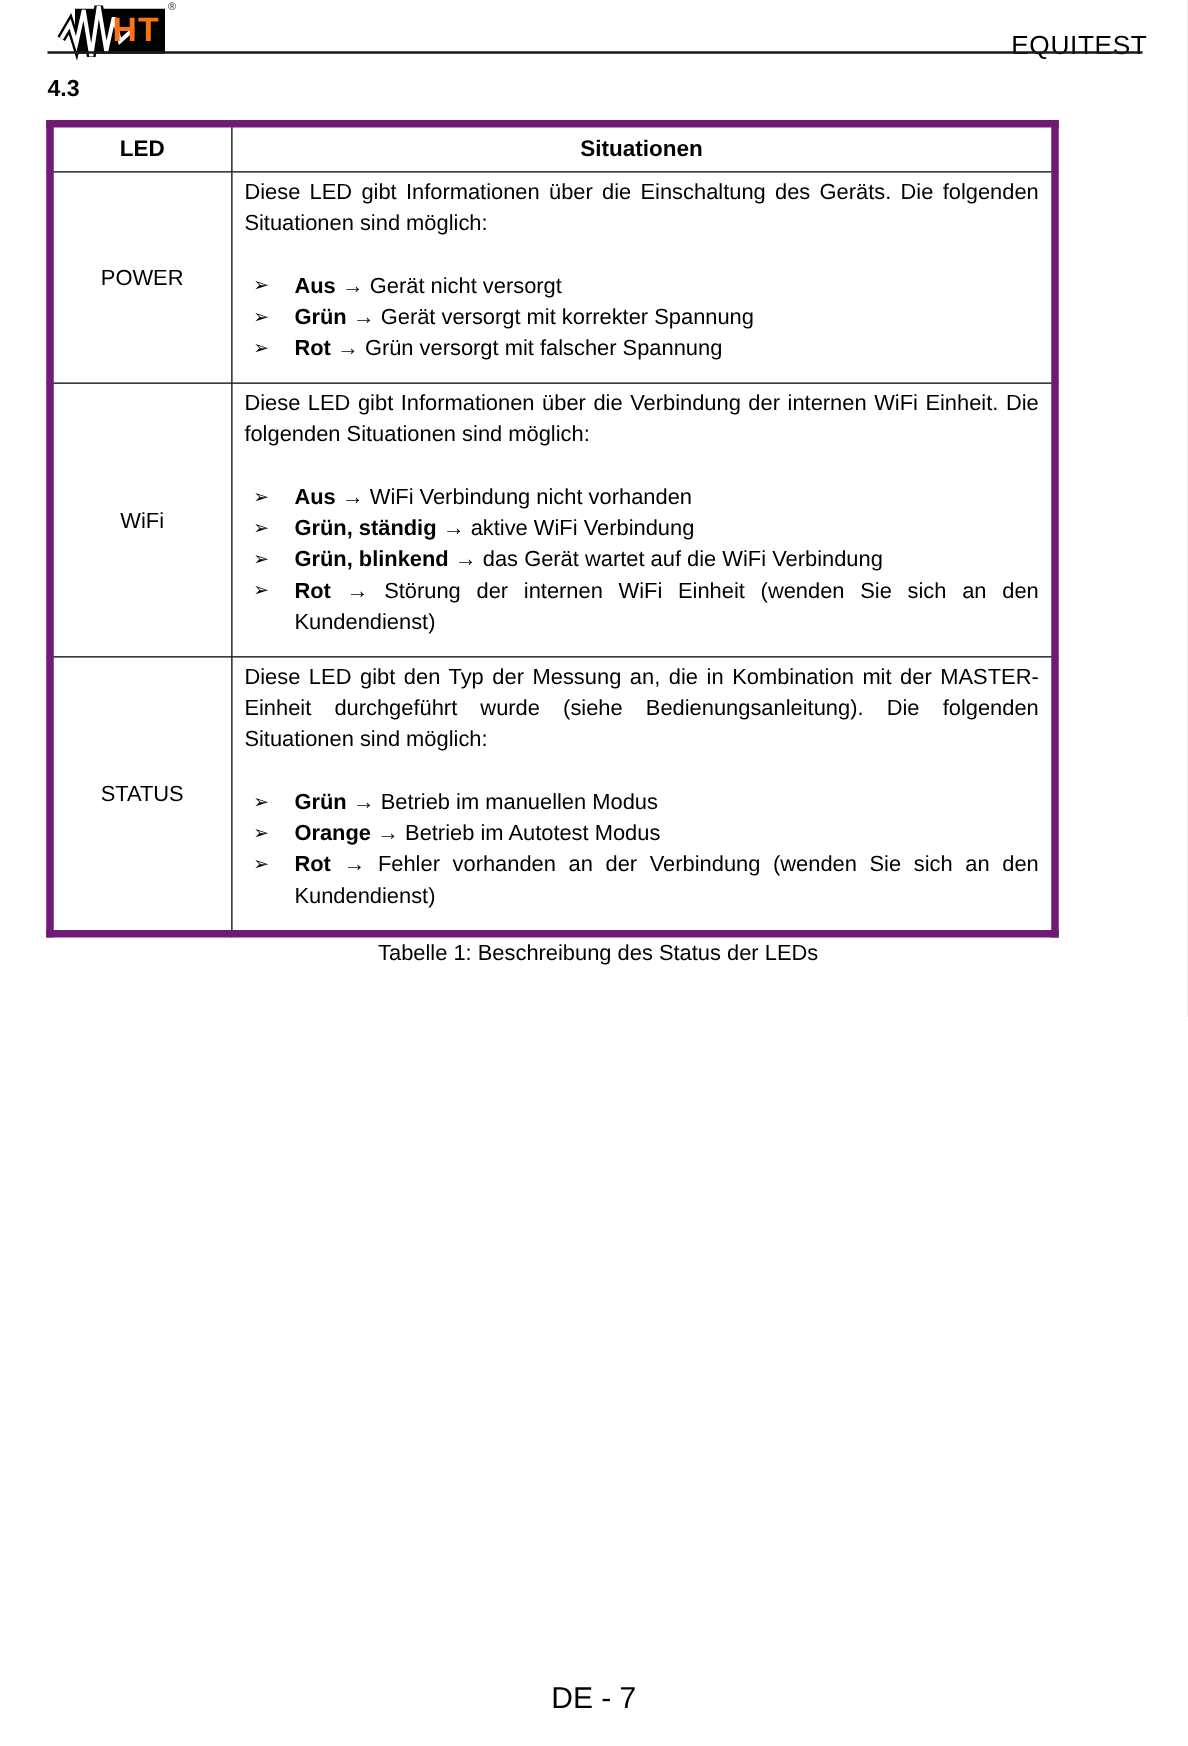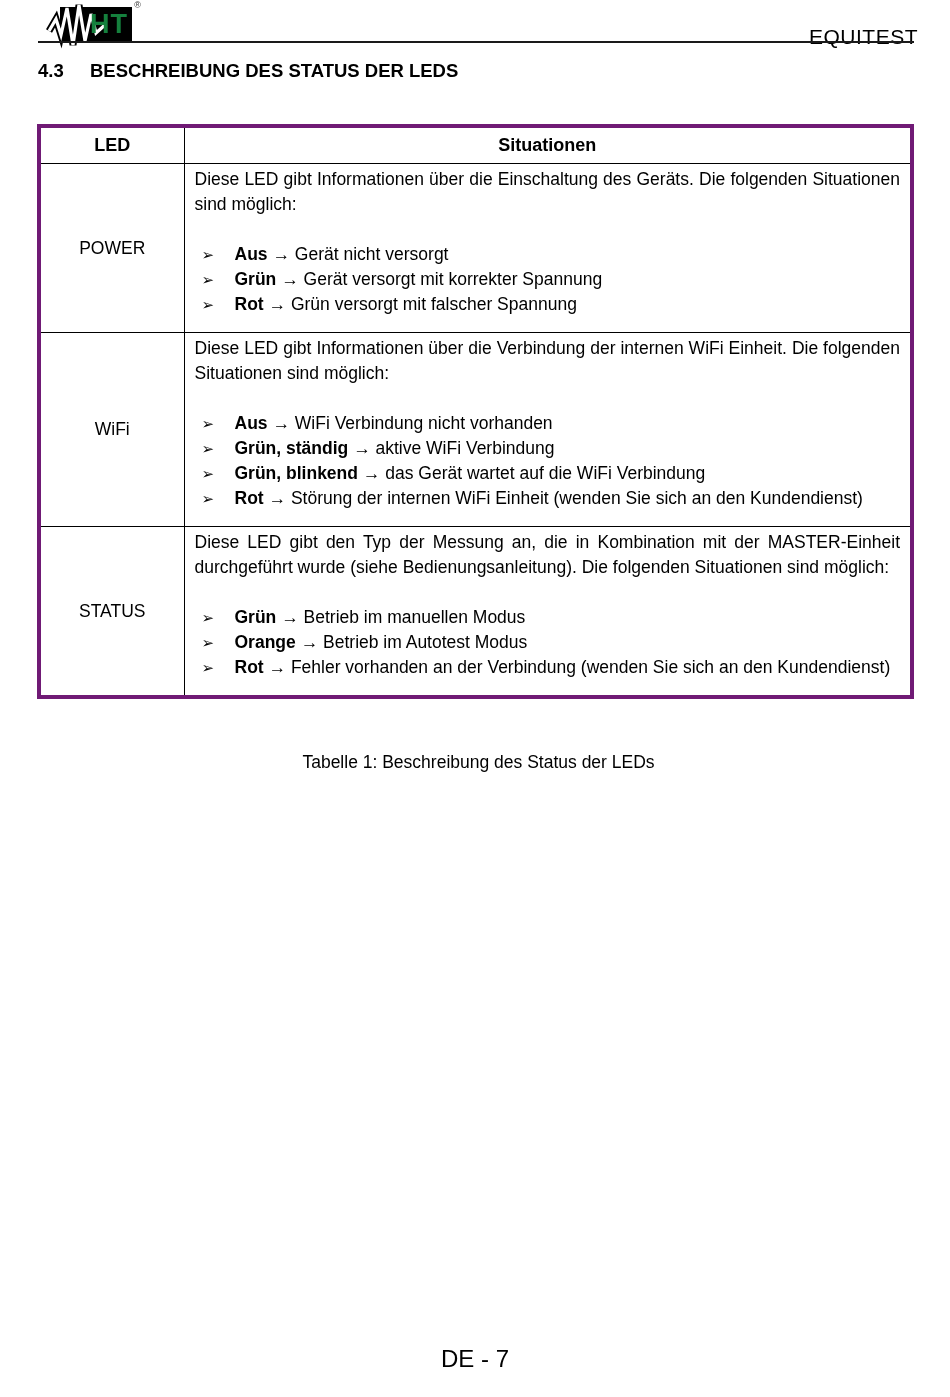--- a/index.html
+++ b/index.html
@@ -23,21 +23,21 @@
   .logo {
     position: absolute;
     left: 22px; top: 7px;
     width: 72px; height: 36px;
     background: #000;
   }
   .logo-ht {
     position: absolute;
     right: 4px; top: 50%;
     transform: translateY(-52%);
-    color: #15803d;
+    color: #f97316;
     font-weight: bold;
     font-size: 27px;
     letter-spacing: 1px;
     line-height: 1;
   }
   .logo-svg {
     position: absolute;
     left: -14px; top: -9px;
   }
   .logo-reg {
@@ -66,24 +66,24 @@
     margin: 0;
     font-size: 18.5px;
     font-weight: bold;
     display: flex;
   }
   .section-number { width: 52px; flex: none; }
 
   
   .led-table {
     position: absolute;
-    top: 124px; left: 37px;
-    width: 877px;
+    top: 96px; left: 37px;
+    width: 810px;
     border-collapse: collapse;
-    border: 4px solid #701a75;
+    border: 6px solid #701a75;
     table-layout: fixed;
   }
   .led-table th, .led-table td {
     border: 1.5px solid #000;
   }
   .led-table th {
     font-size: 18px;
     font-weight: bold;
     text-align: center;
     padding: 7px 4px;
@@ -143,21 +143,20 @@
       </svg>
       <span class="logo-ht">HT</span>
       <span class="logo-reg">®</span>
     </div>
     <div class="brand">EQUITEST</div>
   </div>
   <div class="header-rule"></div>
 
   <h1 class="section-heading">
     <span class="section-number">4.3</span>
-    <span>BESCHREIBUNG DES STATUS DER LEDS</span>
   </h1>
 
   <table class="led-table">
     <colgroup>
         <col class="led-col">
         <col>
       </colgroup>
     <thead>
       <tr>
         <th>LED</th>

